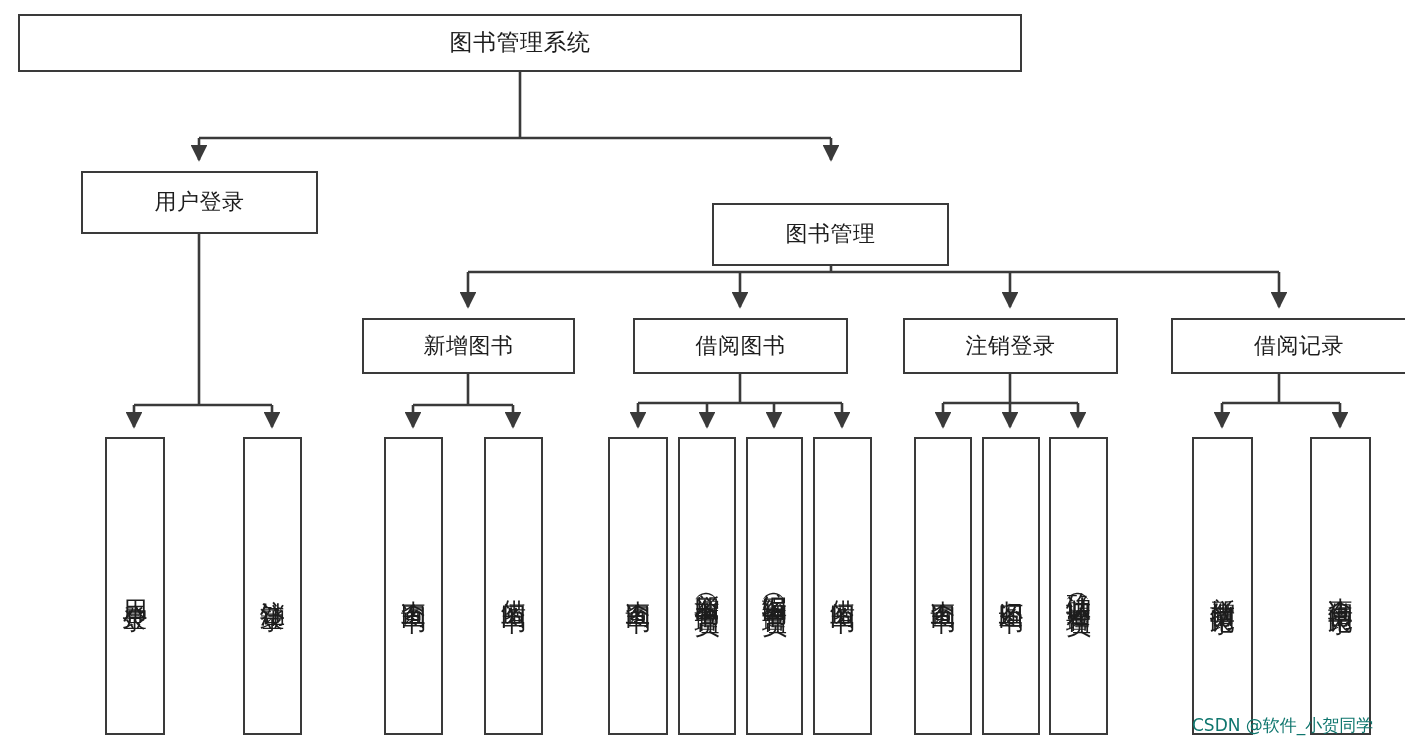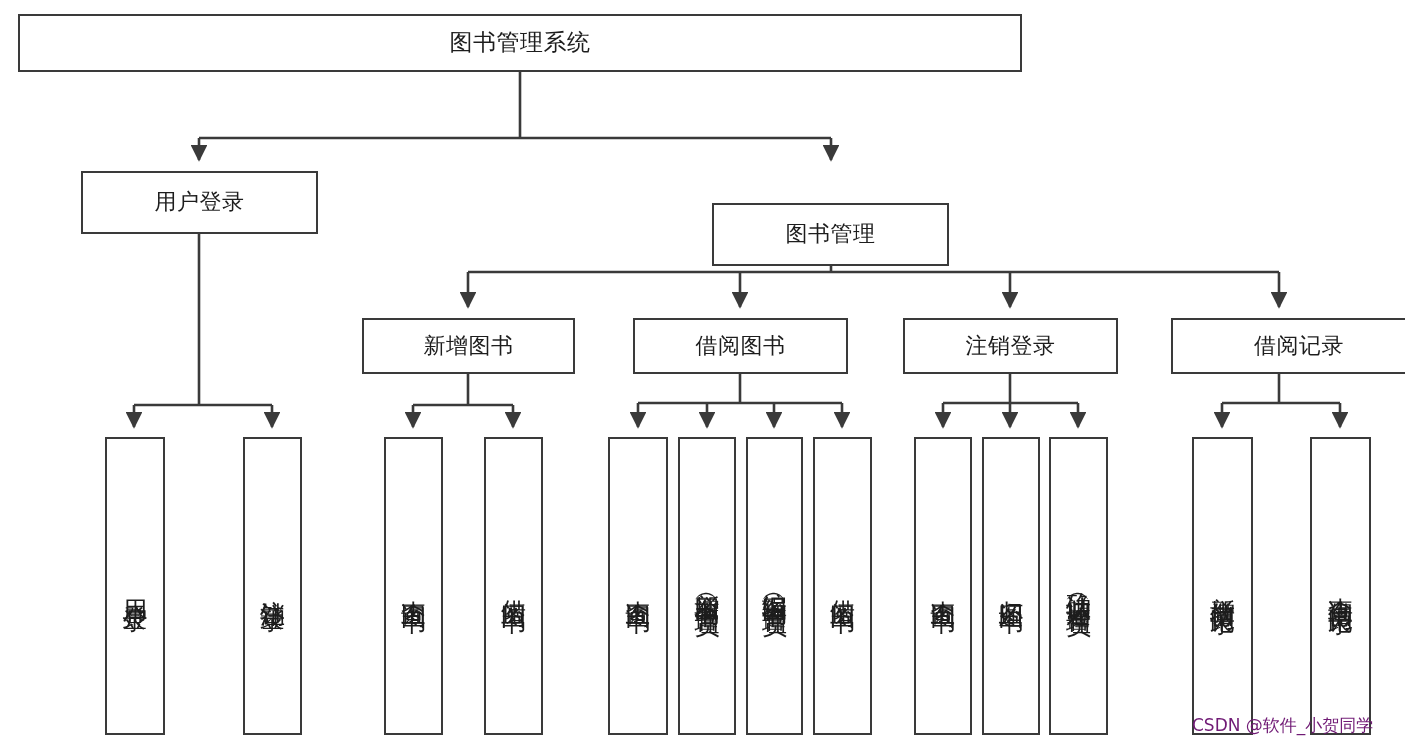--- a/index.html
+++ b/index.html
@@ -64,21 +64,21 @@
     font-size: 25px;
     line-height: 1.0;
     letter-spacing: 3px;
     max-height: 100%;
   }
   .watermark {
     position: absolute;
     left: 1192px;
     top: 714px;
     font-size: 17px;
-    color: #701a75;
+    color: #0f766e;
     white-space: nowrap;
     z-index: 5;
     font-family: "DejaVu Sans", "Liberation Sans", sans-serif;
   }
 </style>
 </head>
 <body>
 
 <div id="canvas">
 

